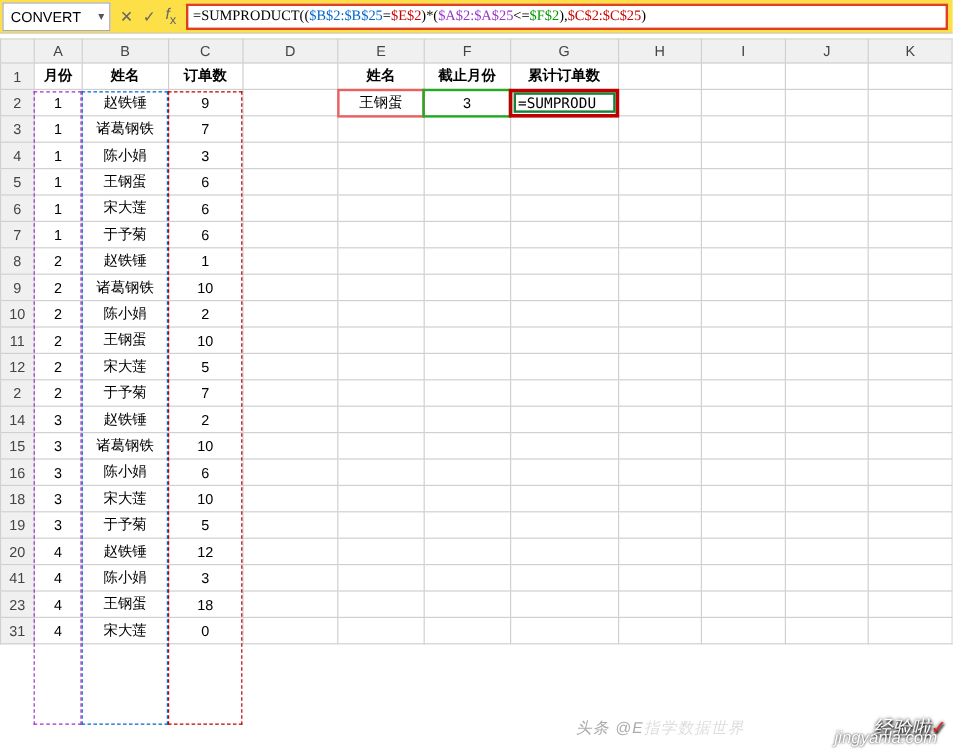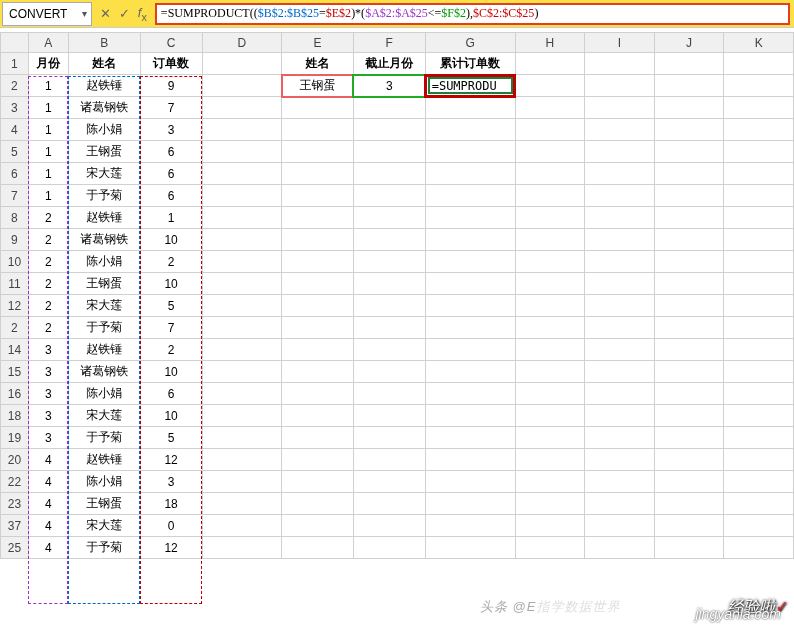--- a/index.html
+++ b/index.html
@@ -498,21 +498,21 @@
           <td class="col-D"></td>
           <td class="col-E"></td>
           <td class="col-F"></td>
           <td class="col-G"></td>
           <td class="col-H"></td>
           <td class="col-I"></td>
           <td class="col-J"></td>
           <td class="col-K"></td>
         </tr>
         <tr>
-          <th class="row-head">22</th>
+          <th class="row-head">41</th>
           <td class="col-A">4</td>
           <td class="col-B">陈小娟</td>
           <td class="col-C">3</td>
           <td class="col-D"></td>
           <td class="col-E"></td>
           <td class="col-F"></td>
           <td class="col-G"></td>
           <td class="col-H"></td>
           <td class="col-I"></td>
           <td class="col-J"></td>
@@ -526,38 +526,24 @@
           <td class="col-D"></td>
           <td class="col-E"></td>
           <td class="col-F"></td>
           <td class="col-G"></td>
           <td class="col-H"></td>
           <td class="col-I"></td>
           <td class="col-J"></td>
           <td class="col-K"></td>
         </tr>
         <tr>
-          <th class="row-head">37</th>
+          <th class="row-head">31</th>
           <td class="col-A">4</td>
           <td class="col-B">宋大莲</td>
           <td class="col-C">0</td>
-          <td class="col-D"></td>
-          <td class="col-E"></td>
-          <td class="col-F"></td>
-          <td class="col-G"></td>
-          <td class="col-H"></td>
-          <td class="col-I"></td>
-          <td class="col-J"></td>
-          <td class="col-K"></td>
-        </tr>
-        <tr>
-          <th class="row-head">25</th>
-          <td class="col-A">4</td>
-          <td class="col-B">于予菊</td>
-          <td class="col-C">12</td>
           <td class="col-D"></td>
           <td class="col-E"></td>
           <td class="col-F"></td>
           <td class="col-G"></td>
           <td class="col-H"></td>
           <td class="col-I"></td>
           <td class="col-J"></td>
           <td class="col-K"></td>
         </tr>
       </tbody>

